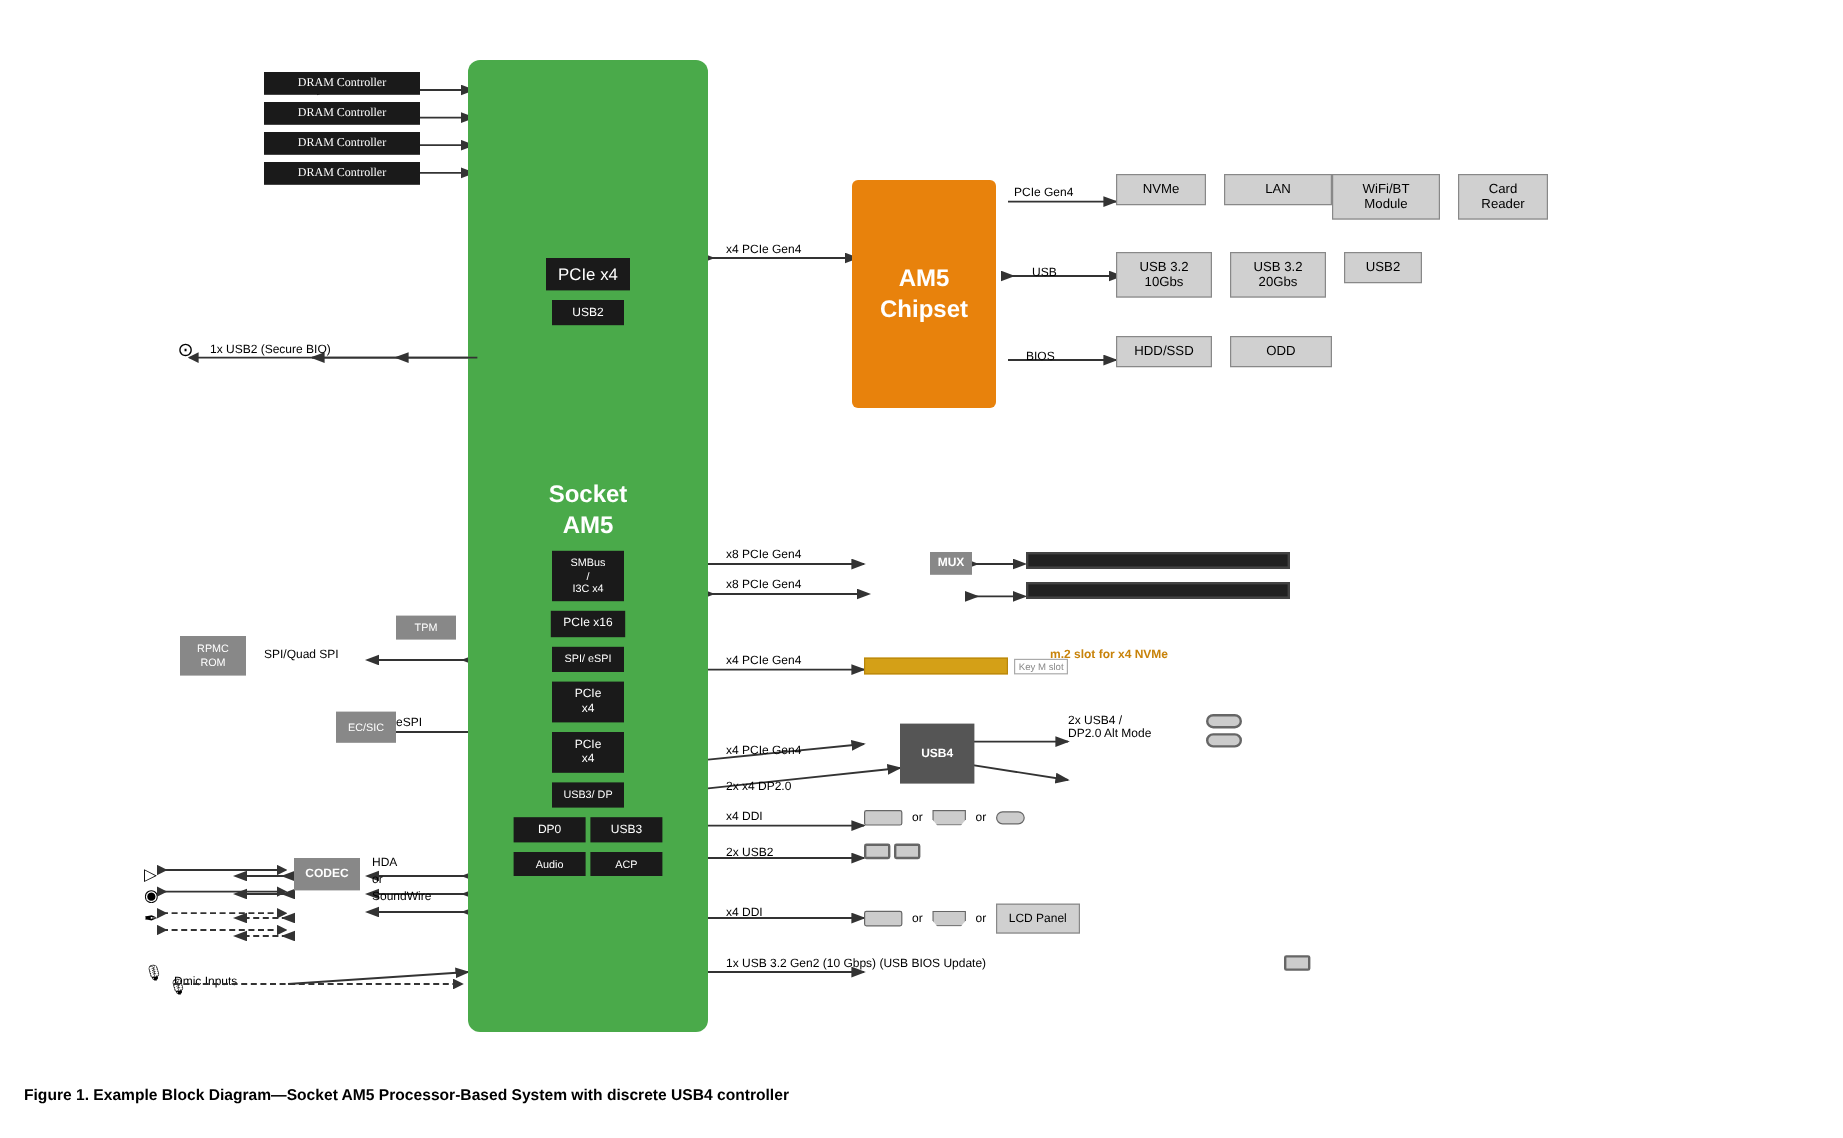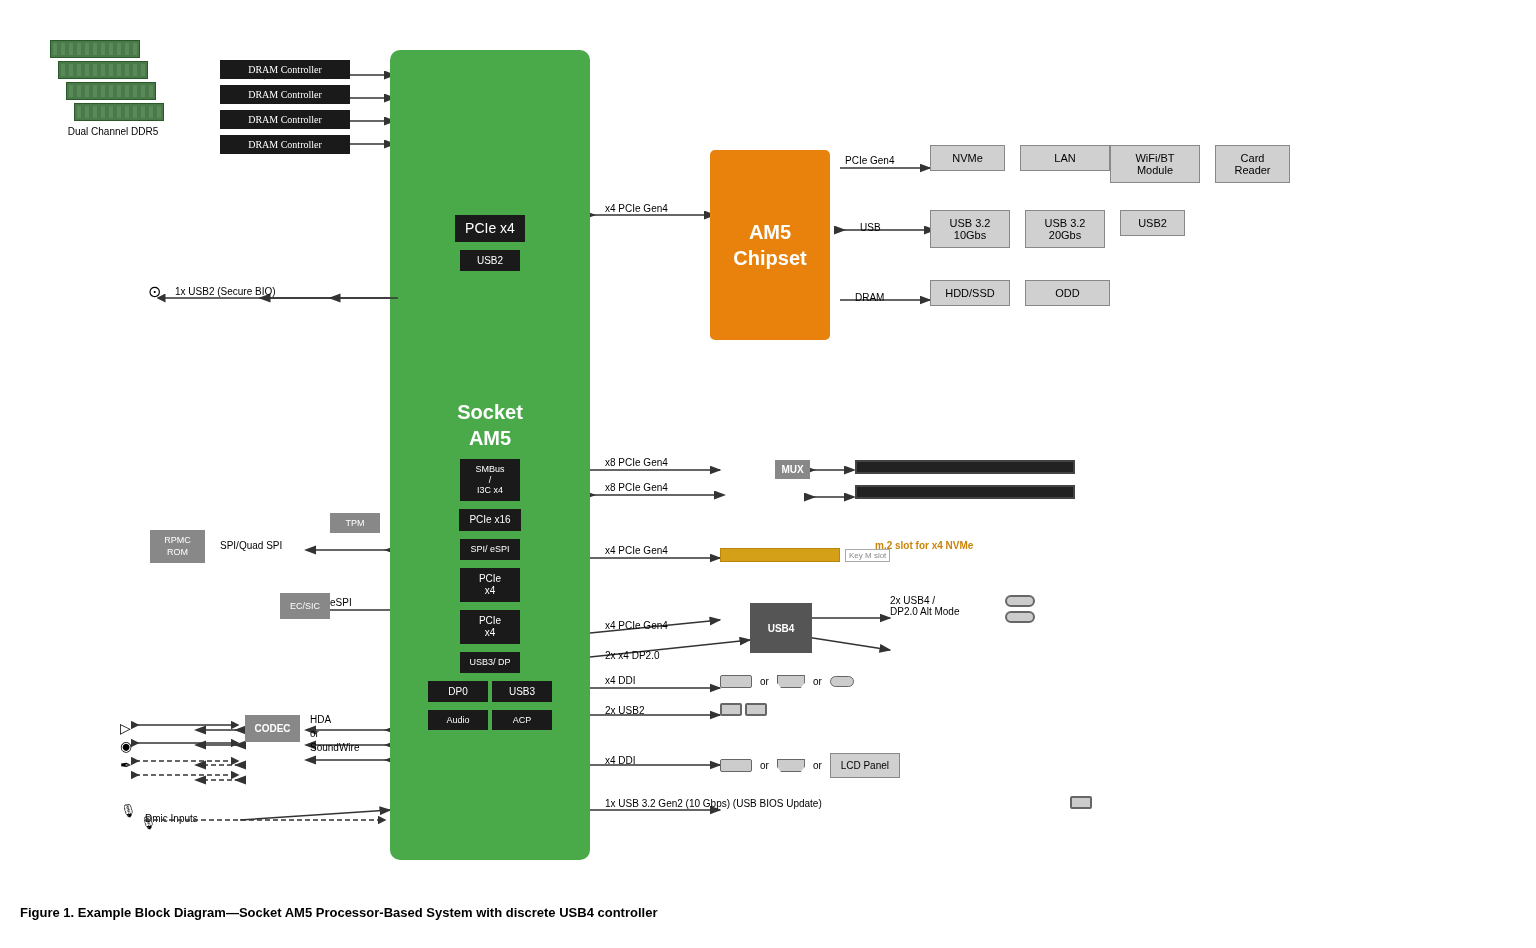--- a/index.html
+++ b/index.html
@@ -242,27 +242,20 @@
 
     <line x1="220" y1="800" x2="370" y2="790" stroke="#333" stroke-width="1.5" marker-end="url(#arr-right)"></line>
 
     <line x1="790" y1="450" x2="830" y2="450" stroke="#333" stroke-width="1.5" marker-start="url(#arr)" marker-end="url(#arr)"></line>
     <line x1="790" y1="477" x2="830" y2="477" stroke="#333" stroke-width="1.5" marker-start="url(#arr)" marker-end="url(#arr)"></line>
 
     <line x1="570" y1="637" x2="730" y2="620" stroke="#333" stroke-width="1.5" marker-end="url(#arr-right)"></line>
 
   </svg>
 
-  <div class="abs" style="left:30px; top:20px;">
-    <div class="ram-module"></div>
-    <div class="ram-module" style="margin-left:8px;"></div>
-    <div class="ram-module" style="margin-left:16px;"></div>
-    <div class="ram-module" style="margin-left:24px;"></div>
-    <div style="text-align:center; margin-top:5px; font-size:10px; margin-left:12px;">Dual Channel DDR5</div>
-  </div>
 
   <div class="abs" style="left:200px; top:40px; display:flex; flex-direction:column; gap:3px;">
     <div class="dram-box">DRAM Controller</div>
     <div class="dram-box">DRAM Controller</div>
     <div class="dram-box">DRAM Controller</div>
     <div class="dram-box">DRAM Controller</div>
   </div>
 
   <div class="socket-block">
 
@@ -301,21 +294,21 @@
 
   <div class="chipset-box abs" style="left:690px; top:130px; width:120px; height:190px; display:flex; align-items:center; justify-content:center;">
     <span>AM5
 Chipset</span>
   </div>
 
   <div class="abs" style="left:825px; top:135px; font-size:10px;">PCIe Gen4</div>
 
   <div class="abs" style="left:840px; top:202px; font-size:10px;">USB</div>
 
-  <div class="abs" style="left:835px; top:272px; font-size:10px;">DRAM</div>
+  <div class="abs" style="left:835px; top:272px; font-size:10px;">BIOS</div>
 
   <div class="gray-box abs" style="left:910px; top:125px; width:75px;">NVMe</div>
   <div class="gray-box abs" style="left:1000px; top:125px; width:90px;">LAN</div>
   <div class="gray-box abs" style="left:1090px; top:125px; width:90px;">WiFi/BT<br>Module</div>
   <div class="gray-box abs" style="left:1195px; top:125px; width:75px;">Card<br>Reader</div>
 
   <div class="gray-box abs" style="left:910px; top:190px; width:80px;">USB 3.2<br>10Gbs</div>
   <div class="gray-box abs" style="left:1005px; top:190px; width:80px;">USB 3.2<br>20Gbs</div>
   <div class="gray-box abs" style="left:1100px; top:190px; width:65px;">USB2</div>
 

